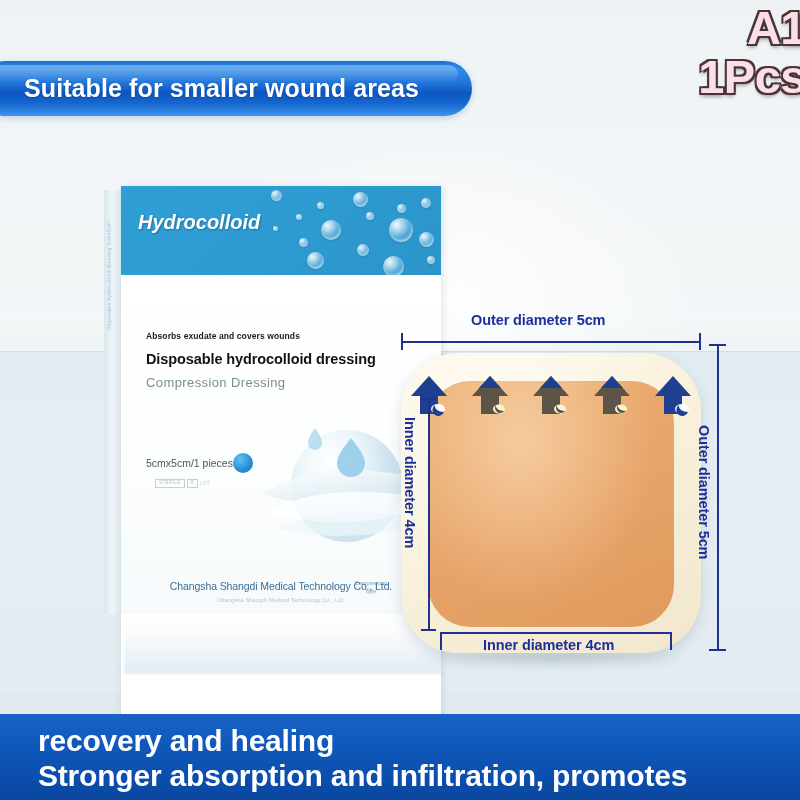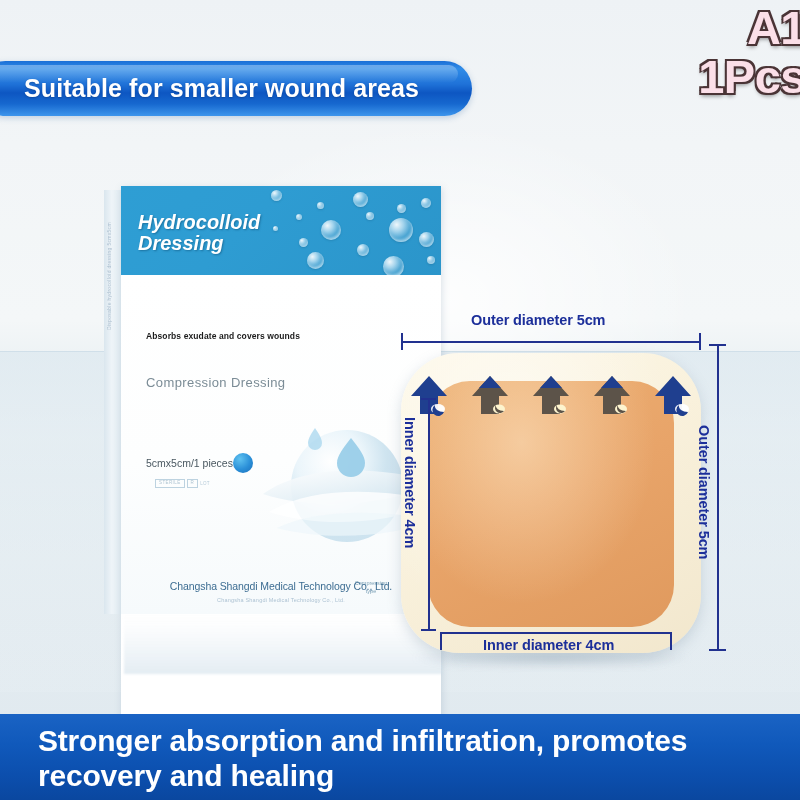--- a/index.html
+++ b/index.html
@@ -434,21 +434,20 @@
         <div class="drop" style="left:178px;top:52px;width:9px;height:9px;"></div>
         <div class="drop" style="left:186px;top:66px;width:17px;height:17px;"></div>
         <div class="drop" style="left:236px;top:58px;width:12px;height:12px;"></div>
         <div class="drop" style="left:262px;top:70px;width:21px;height:21px;"></div>
         <div class="drop" style="left:298px;top:46px;width:15px;height:15px;"></div>
         <div class="drop" style="left:306px;top:70px;width:8px;height:8px;"></div>
         <div class="drop" style="left:152px;top:40px;width:5px;height:5px;"></div>
 
         <div class="box-title">
           <div>Hydrocolloid</div>
-          <div>Dressing</div>
         </div>
       </div>
 
       <div class="box-body">
 
         <svg class="swoosh" viewBox="0 0 190 150">
           <defs>
             <linearGradient id="sw1" x1="0" y1="0" x2="1" y2="1">
               <stop offset="0%" stop-color="#ffffff"></stop>
               <stop offset="100%" stop-color="#cfe3ee"></stop>
@@ -461,20 +460,21 @@
           </defs>
           <circle cx="92" cy="66" r="56" fill="url(#sph)" opacity="0.55"></circle>
           <path d="M8,74 C50,44 120,46 184,62 C140,84 64,92 8,74 Z" fill="url(#sw1)" opacity="0.92"></path>
           <path d="M14,92 C56,66 126,68 186,82 C142,102 70,110 14,92 Z" fill="#ffffff" opacity="0.80"></path>
           <path d="M22,108 C62,88 128,90 182,100 C140,116 74,122 22,108 Z" fill="#eef6fb" opacity="0.70"></path>
           <path d="M96,18 C104,28 110,36 110,43 a14,14 0 0,1 -28,0 C82,36 88,28 96,18 Z" fill="#8fc9e6" opacity="0.85"></path>
           <path d="M60,8 C64,14 67,19 67,23 a7,7 0 0,1 -14,0 C53,19 56,14 60,8 Z" fill="#a7d6ee" opacity="0.75"></path>
         </svg>
 
         <div class="b-sub">Absorbs exudate and covers wounds</div>
+        <div class="b-main">Disposable hydrocolloid dressing</div>
         <div class="b-alt">Compression  Dressing</div>
         <div class="b-spec">5cmx5cm/1 pieces</div>
         <div class="b-dot"></div>
 
         <div class="b-sterile">
           <span class="cell">STERILE</span>
           <span class="cell">R</span>
           <span class="mini">LOT</span>
         </div>
 
@@ -542,18 +542,18 @@
   <div class="tick-h" style="left:421px; top:629px; width:15px;"></div>
   <div class="dim-label dim-inner-left">Inner diameter 4cm</div>
 
   <div class="dim-line dh" style="left:440px; top:632px; width:232px;"></div>
   <div class="tick-v" style="left:440px; top:632px; height:18px;"></div>
   <div class="tick-v" style="left:670px; top:632px; height:18px;"></div>
   <div class="dim-label dim-inner-bot">Inner diameter 4cm</div>
 
   <div class="bottom-band">
     <div class="bottom-text">
+      <div>recovery and healing</div>
       <div>Stronger absorption and infiltration, promotes</div>
-      <div>recovery and healing</div>
     </div>
   </div>
 
 </div>
 
 </body></html>

